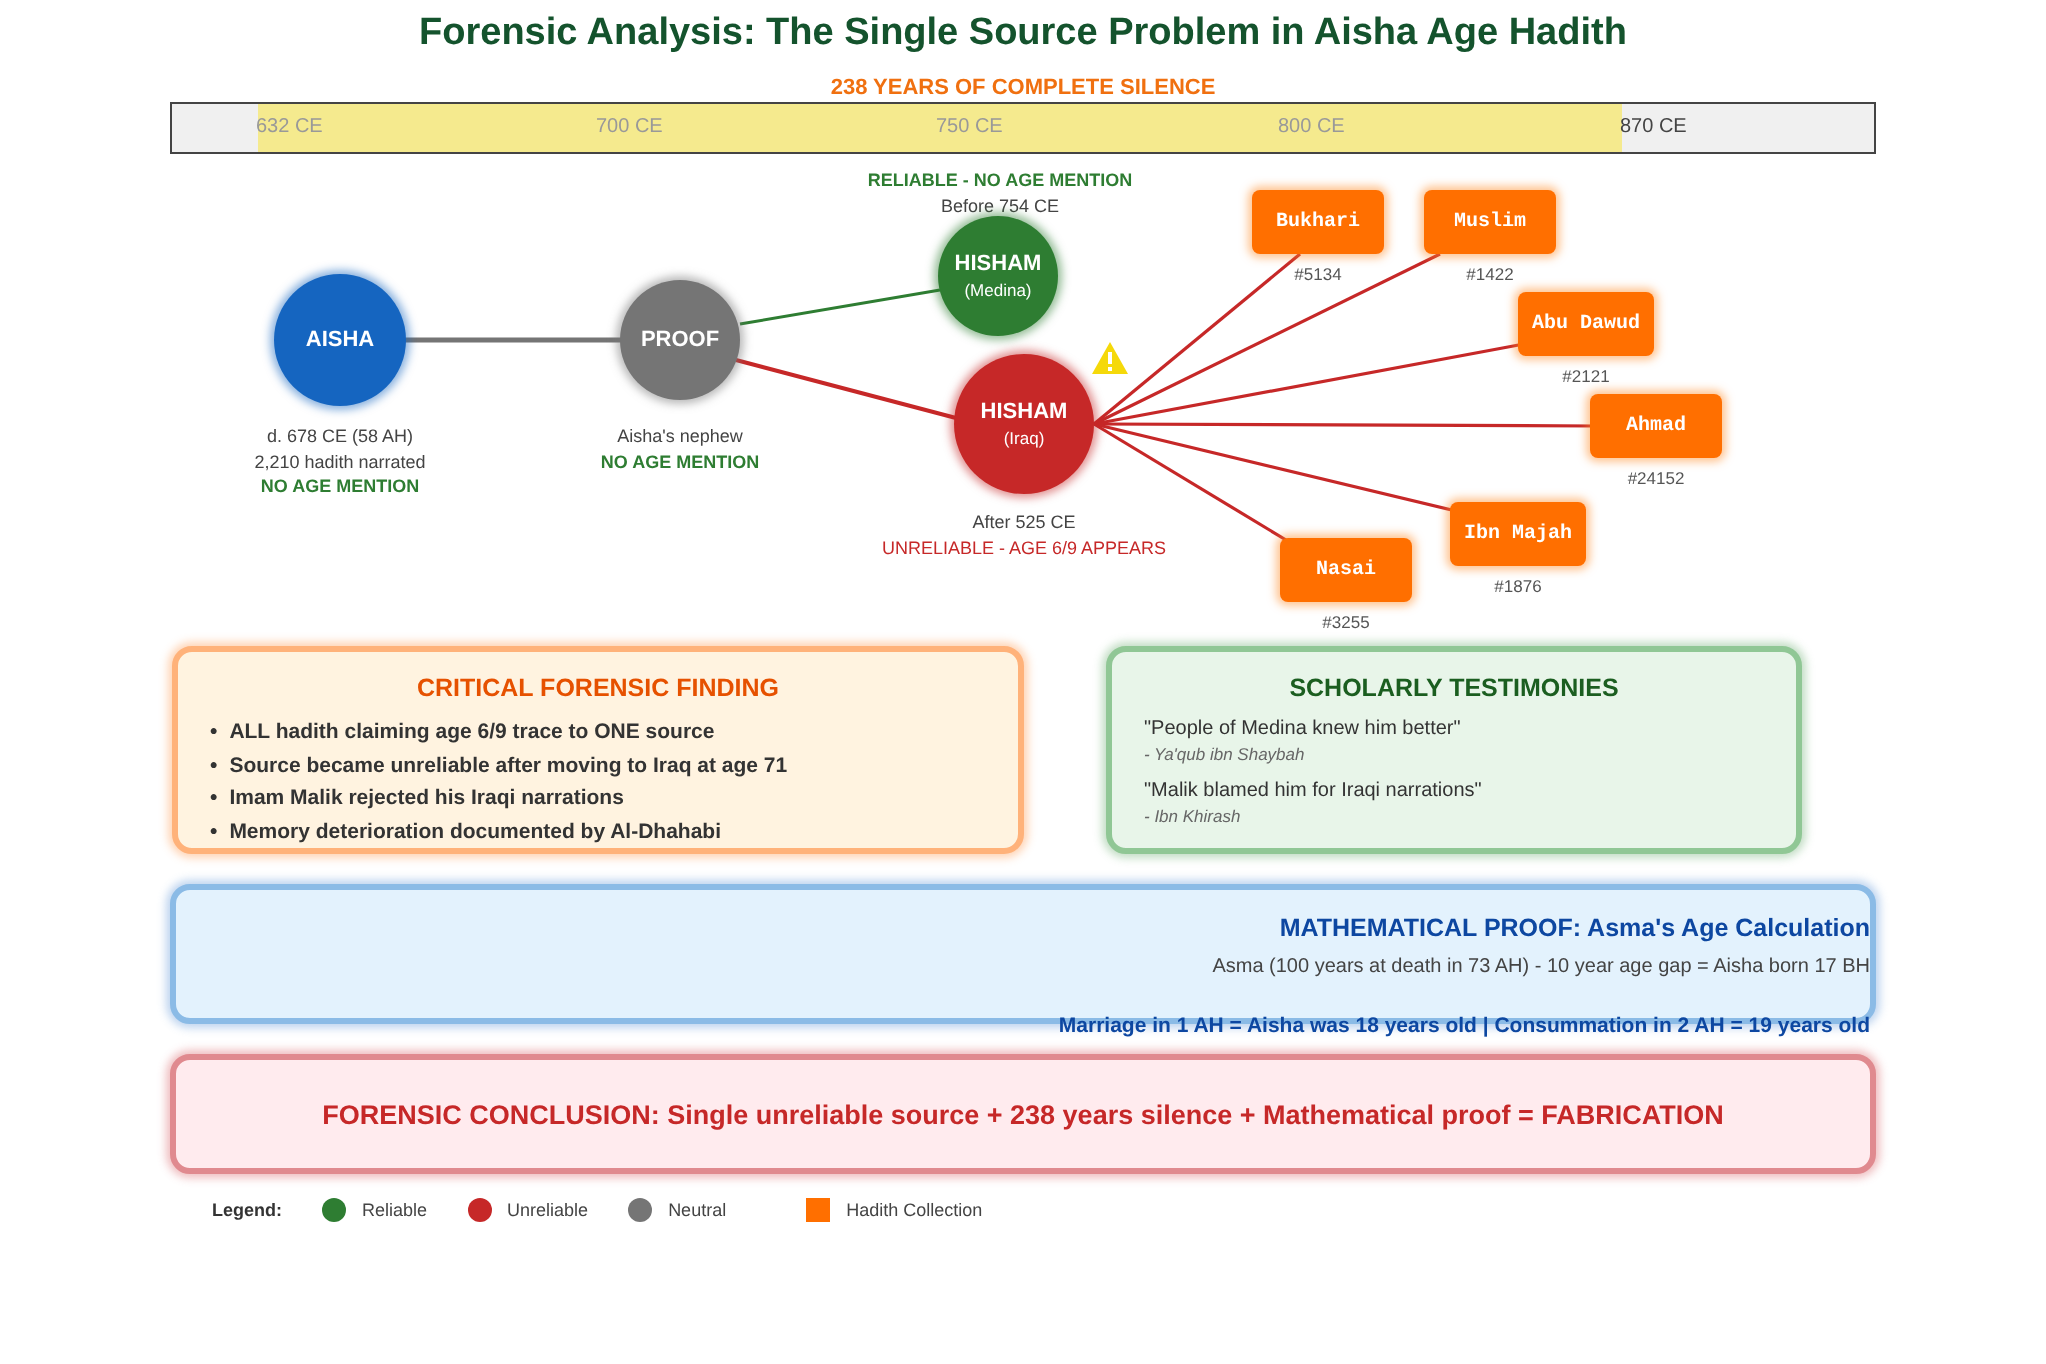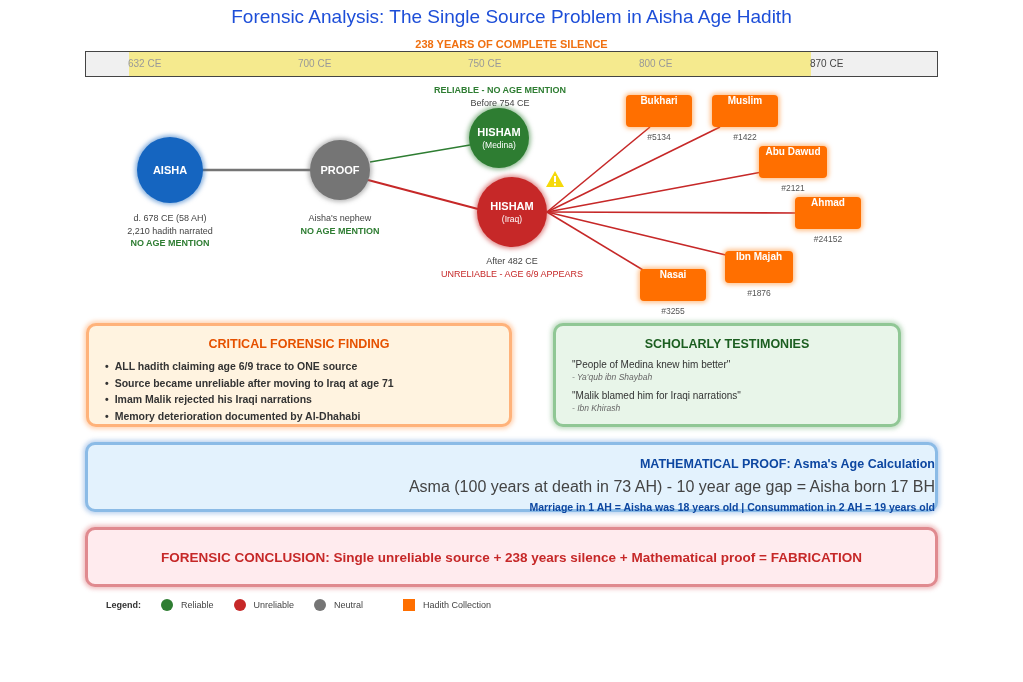--- a/index.html
+++ b/index.html
@@ -1,48 +1,48 @@
 <!DOCTYPE html>
 <html><head>
 <meta charset="utf-8">
 <style>
   * { box-sizing: border-box; margin: 0; padding: 0; }
   html, body { width: 1023px; height: 682px; background: #ffffff; overflow: hidden; }
   body { font-family: "Liberation Sans", "DejaVu Sans", sans-serif; position: relative; color: #333; }
   .abs { position: absolute; }
-  #title { left: 0; width: 1023px; top: 6px; text-align: center; font-size: 19px; font-weight: normal; color: #1d4ed8; }
+  #title { left: 0; width: 1023px; top: 6px; text-align: center; font-size: 19px; font-weight: bold; color: #14532d; }
   #silence-label { left: 0; width: 1023px; top: 38px; text-align: center; font-size: 11px; font-weight: bold; color: #f07010; }
   #timeline { left: 85px; top: 51px; width: 853px; height: 26px; background: #f0f0f0; border: 1.5px solid #444; padding-left: 13px; }
   #timeline-highlight { left: 43px; top: 0; width: 682px; height: 100%; background: #f5ea8e; }
   .tick { top: 6px; font-size: 10px; color: #999; }
   .tick.dark { color: #444; }
   svg#links { left: 0; top: 0; width: 1023px; height: 682px; }
   .node { border-radius: 50%; display: flex; flex-direction: column; align-items: center; justify-content: center; color: #fff; font-weight: bold; text-align: center; }
   .node .name { font-size: 11px; }
   .node .sub { font-size: 8.5px; font-weight: normal; margin-top: 2px; }
   .caption { text-align: center; font-size: 9px; color: #444; line-height: 12.5px; }
   .green-t { color: #2e7d32; font-weight: bold; }
   .red-t { color: #c62828; font-weight: normal; }
-  .box { background: #ff6f00; color: #fff; font-size: 10px; font-weight: bold; border-radius: 4px; display: flex; align-items: flex-start; justify-content: center; box-shadow: 0 0 4px 2px rgba(255,140,40,0.5); }
+  .box { background: #ff6f00; color: #fff; font-size: 10px; font-weight: bold; border-radius: 4px; display: flex; align-items: center; justify-content: center; box-shadow: 0 0 4px 2px rgba(255,140,40,0.5); font-family: Liberation Mono, monospace; }
   .num { font-size: 8.5px; color: #555; text-align: center; }
   .panel { border-radius: 10px; }
   #critical { left: 86px; top: 323px; width: 426px; height: 104px; background: #fff3e0; border: 3px solid #ffb27a; box-shadow: 0 0 4px 2px rgba(255,160,90,0.45); }
   #critical h2 { font-size: 12.5px; color: #e65100; text-align: center; margin-top: 11px; font-weight: bold; }
   #critical ul { list-style: none; margin: 7px 0 0 16px; font-weight: bold; }
   #critical li { font-size: 10.5px; color: #333; line-height: 16.5px; }
   #critical li::before { content: "\2022"; margin-right: 6px; }
   #scholarly { left: 553px; top: 323px; width: 348px; height: 104px; background: #e8f5e9; border: 3px solid #90c795; box-shadow: 0 0 4px 2px rgba(120,180,125,0.45); }
   #scholarly h2 { font-size: 12.5px; color: #1b5e20; text-align: center; margin-top: 11px; font-weight: bold; }
   .quote { margin-left: 16px; }
   .quote .q { font-size: 10px; color: #333; }
   .quote .a { font-size: 8.5px; color: #666; font-style: italic; margin-top: 2px; }
   #math { left: 85px; top: 442px; width: 853px; height: 70px; background: #e3f2fd; border: 3px solid #8bbbe6; box-shadow: 0 0 4px 2px rgba(110,160,220,0.45); text-align: right; }
   #math h2 { font-size: 12.5px; color: #0d47a1; margin-top: 12px; font-weight: bold; }
-  #math .eq { font-size: 16px; color: #444; margin-top: 7px; }
-  #math .res { font-size: 10.5px; color: #0d47a1; font-weight: bold; margin-top: 5px; }
+  #math .eq { font-size: 10px; color: #444; margin-top: 7px; }
+  #math .res { font-size: 10.5px; color: #0d47a1; font-weight: bold; margin-top: 18px; }
   #conclusion { left: 85px; top: 527px; width: 853px; height: 60px; background: #ffebee; border: 3px solid #e08a8f; box-shadow: 0 0 4px 2px rgba(220,110,115,0.45); display: flex; align-items: center; justify-content: center; }
   #conclusion span { font-size: 13.5px; color: #c62828; font-weight: bold; }
   #legend { left: 106px; top: 599px; display: flex; align-items: center; font-size: 9px; color: #444; }
   #legend .lt { font-weight: bold; color: #333; margin-right: 20px; }
   .lg-item { display: flex; align-items: center; margin-right: 20px; }
   .dot { width: 12px; height: 12px; border-radius: 50%; margin-right: 8px; }
   .sq { width: 12px; height: 12px; margin-right: 8px; background: #ff6f00; }
   .warn { left: 545px; top: 170px; }
 </style>
 </head>
@@ -104,21 +104,21 @@
 <div class="abs node" style="left:477px;top:177px;width:70px;height:70px;background:#c62828;box-shadow:0 0 4px 2px rgba(198,40,40,0.5)">
   <span class="name">HISHAM</span>
   <span class="sub">(Iraq)</span>
 </div>
 <svg class="abs warn" width="20" height="18" viewBox="0 0 20 18">
   <polygon points="10,1 19,17 1,17" fill="#f5d90a"></polygon>
   <rect x="9" y="6" width="2" height="6" fill="#fff"></rect>
   <rect x="9" y="13.5" width="2" height="2" fill="#fff"></rect>
 </svg>
 <div class="abs caption" style="left:412px;top:255px;width:200px">
-  <div>After 482 CE</div>
+  <div>After 525 CE</div>
   <div class="red-t">UNRELIABLE - AGE 6/9 APPEARS</div>
 </div>
 
 <div class="abs box" style="left:626px;top:95px;width:66px;height:32px">
     <span>Bukhari</span>
   </div>
 <div class="abs num" style="left:626px;top:132px;width:66px">#5134</div>
 
 <div class="abs box" style="left:712px;top:95px;width:66px;height:32px">
     <span>Muslim</span>

